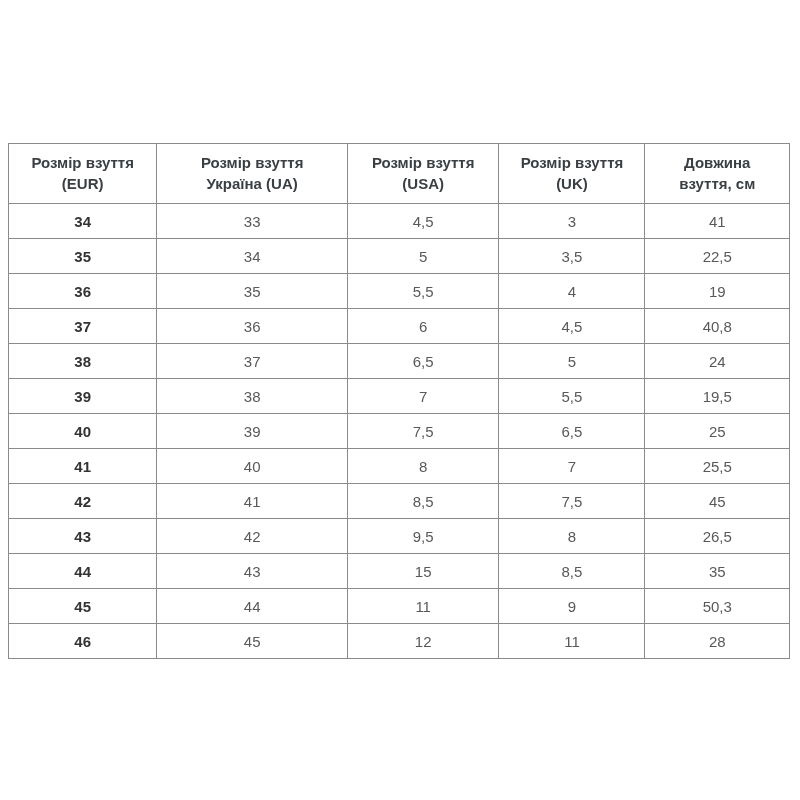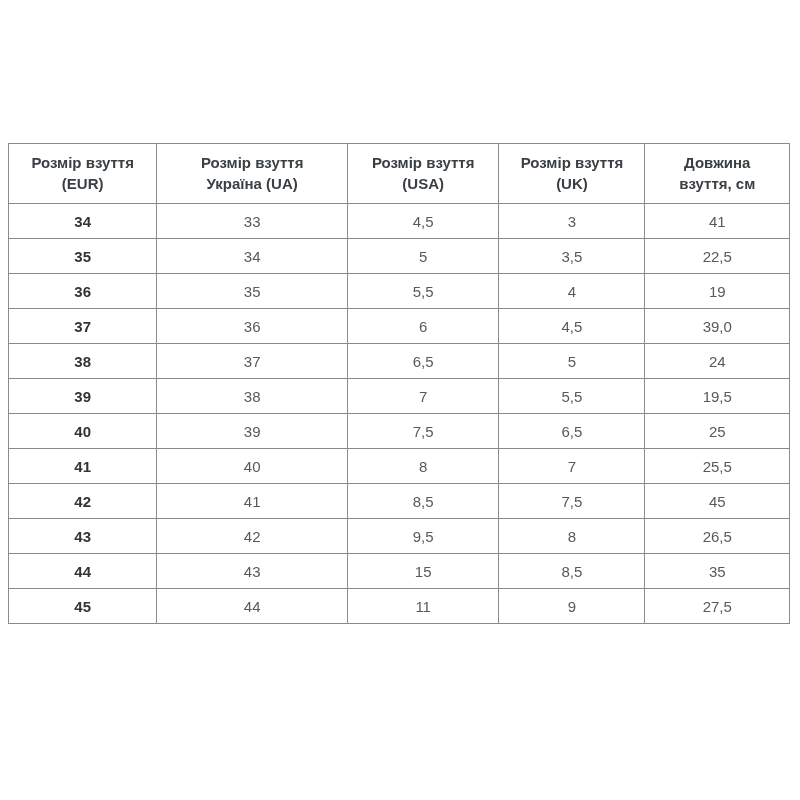--- a/index.html
+++ b/index.html
@@ -100,21 +100,21 @@
             <td class="">35</td>
             <td class="">5,5</td>
             <td class="">4</td>
             <td class="">19</td>
           </tr>
           <tr>
             <td class="col-eur">37</td>
             <td class="">36</td>
             <td class="">6</td>
             <td class="">4,5</td>
-            <td class="">39,0</td>
+            <td class="">40,8</td>
           </tr>
           <tr>
             <td class="col-eur">38</td>
             <td class="">37</td>
             <td class="">6,5</td>
             <td class="">5</td>
             <td class="">24</td>
           </tr>
           <tr>
             <td class="col-eur">39</td>
@@ -156,18 +156,25 @@
             <td class="">43</td>
             <td class="">15</td>
             <td class="">8,5</td>
             <td class="">35</td>
           </tr>
           <tr>
             <td class="col-eur">45</td>
             <td class="">44</td>
             <td class="">11</td>
             <td class="">9</td>
-            <td class="">27,5</td>
+            <td class="">50,3</td>
+          </tr>
+          <tr>
+            <td class="col-eur">46</td>
+            <td class="">45</td>
+            <td class="">12</td>
+            <td class="">11</td>
+            <td class="">28</td>
           </tr>
         </tbody>
     </table>
   </div>
 </div>
 
 </body></html>

